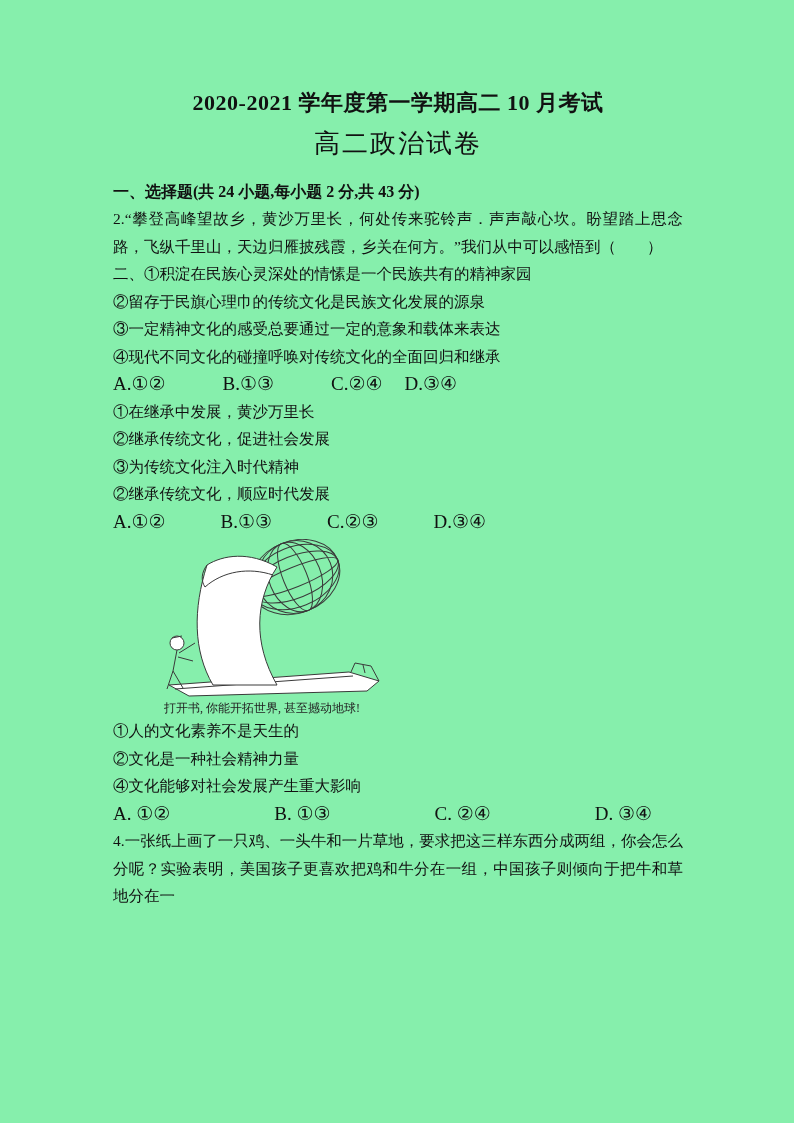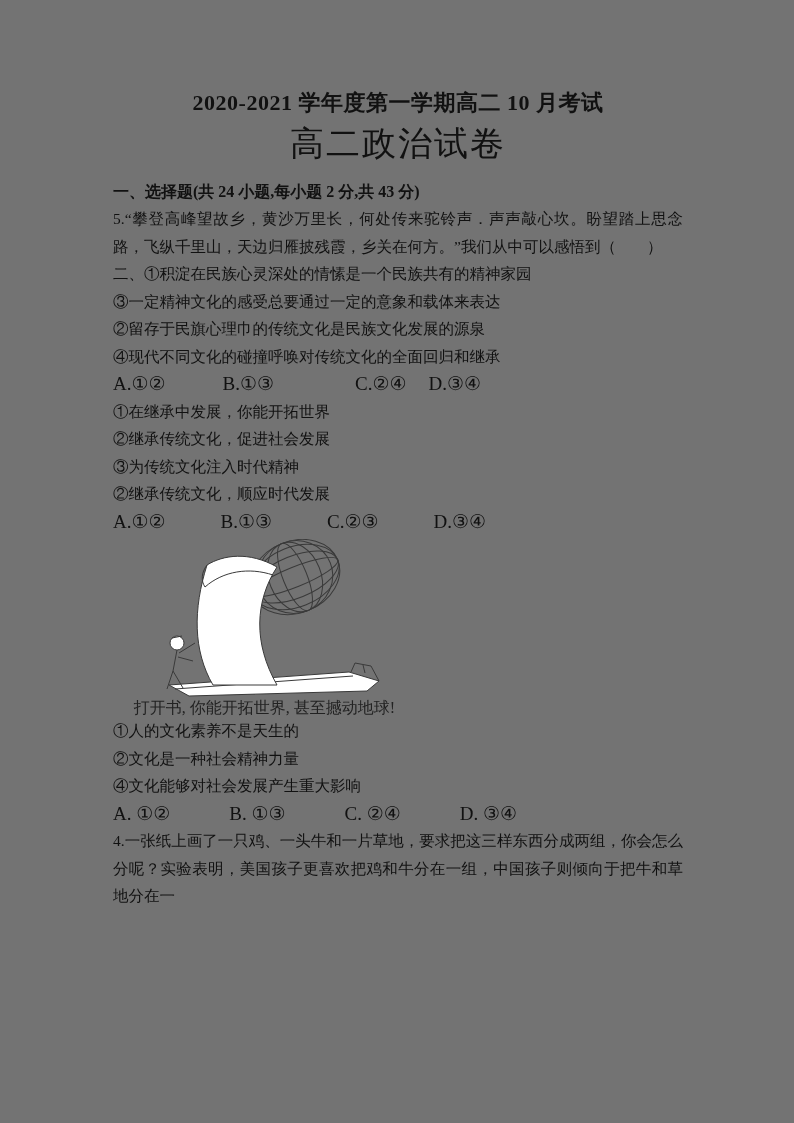--- a/index.html
+++ b/index.html
@@ -4,38 +4,38 @@
 <style>
   html, body {
     margin: 0;
     padding: 0;
     background: #ffffff;
   }
   .page {
     position: relative;
     width: 794px;
     height: 1123px;
-    background: #737373;
+    background: #86efac;
     color: #111;
     font-family: "Liberation Serif", "DejaVu Serif", serif;
     box-sizing: border-box;
     padding: 90px 111px 0 113px;
     overflow: hidden;
   }
   .exam-title {
     margin: 0;
     font-size: 22px;
     line-height: 26px;
     font-weight: bold;
     text-align: center;
     letter-spacing: 0.5px;
   }
   .paper-title {
     margin: 12px 0 0 0;
-    font-size: 34px;
+    font-size: 26px;
     line-height: 32px;
     font-weight: normal;
     text-align: center;
     letter-spacing: 2px;
   }
   .section-heading {
     margin-top: 18px;
     font-size: 16px;
     line-height: 27px;
     font-weight: bold;
@@ -46,63 +46,63 @@
     line-height: 27.5px;
     text-align: justify;
   }
   .opts {
     display: flex;
     font-size: 19px;
     line-height: 27.5px;
     white-space: pre;
   }
   .opts.q1 span:nth-child(2) { margin-left: 57px; }
-  .opts.q1 span:nth-child(3) { margin-left: 81px; }
+  .opts.q1 span:nth-child(3) { margin-left: 57px; }
   .opts.q1 span:nth-child(4) { margin-left: 22px; }
   .opts.q2 span + span { margin-left: 55px; }
-  .opts.q3 span + span { margin-left: 59px; }
+  .opts.q3 span + span { margin-left: 104px; }
   .cartoon {
     margin: 4px 0 2px 14px;
     width: 268px;
   }
   .cartoon svg {
     display: block;
   }
   .cartoon-caption {
     margin: 2px 0 0 2px;
-    font-size: 16px;
+    font-size: 12px;
     line-height: 14px;
-    text-align: right;
+    text-align: center;
     font-family: "Liberation Serif", "DejaVu Serif", serif;
     color: #222;
   }
 </style>
 </head>
 <body>
 
 <div class="page">
 
   <h1 class="exam-title">2020-2021 学年度第一学期高二 10 月考试</h1>
   <h2 class="paper-title">高二政治试卷</h2>
 
   <div class="section-heading">一、选择题(共 24 小题,每小题 2 分,共 43 分)</div>
 
-  <p class="stem">5.“攀登高峰望故乡，黄沙万里长，何处传来驼铃声．声声敲心坎。盼望踏上思念路，飞纵千里山，天边归雁披残霞，乡关在何方。”我们从中可以感悟到（　　）</p>
+  <p class="stem">2.“攀登高峰望故乡，黄沙万里长，何处传来驼铃声．声声敲心坎。盼望踏上思念路，飞纵千里山，天边归雁披残霞，乡关在何方。”我们从中可以感悟到（　　）</p>
   <p class="line">二、①积淀在民族心灵深处的情愫是一个民族共有的精神家园</p>
+  <p class="line">②留存于民旗心理巾的传统文化是民族文化发展的源泉</p>
   <p class="line">③一定精神文化的感受总要通过一定的意象和载体来表达</p>
-  <p class="line">②留存于民旗心理巾的传统文化是民族文化发展的源泉</p>
   <p class="line">④现代不同文化的碰撞呼唤对传统文化的全面回归和继承</p>
   <div class="opts q1">
     <span>A.①②</span>
     <span>B.①③</span>
     <span>C.②④</span>
     <span>D.③④</span>
   </div>
 
-  <p class="line">①在继承中发展，你能开拓世界</p>
+  <p class="line">①在继承中发展，黄沙万里长</p>
   <p class="line">②继承传统文化，促进社会发展</p>
   <p class="line">③为传统文化注入时代精神</p>
   <p class="line">②继承传统文化，顺应时代发展</p>
   <div class="opts q2">
     <span>A.①②</span>
     <span>B.①③</span>
     <span>C.②③</span>
     <span>D.③④</span>
   </div>
 

